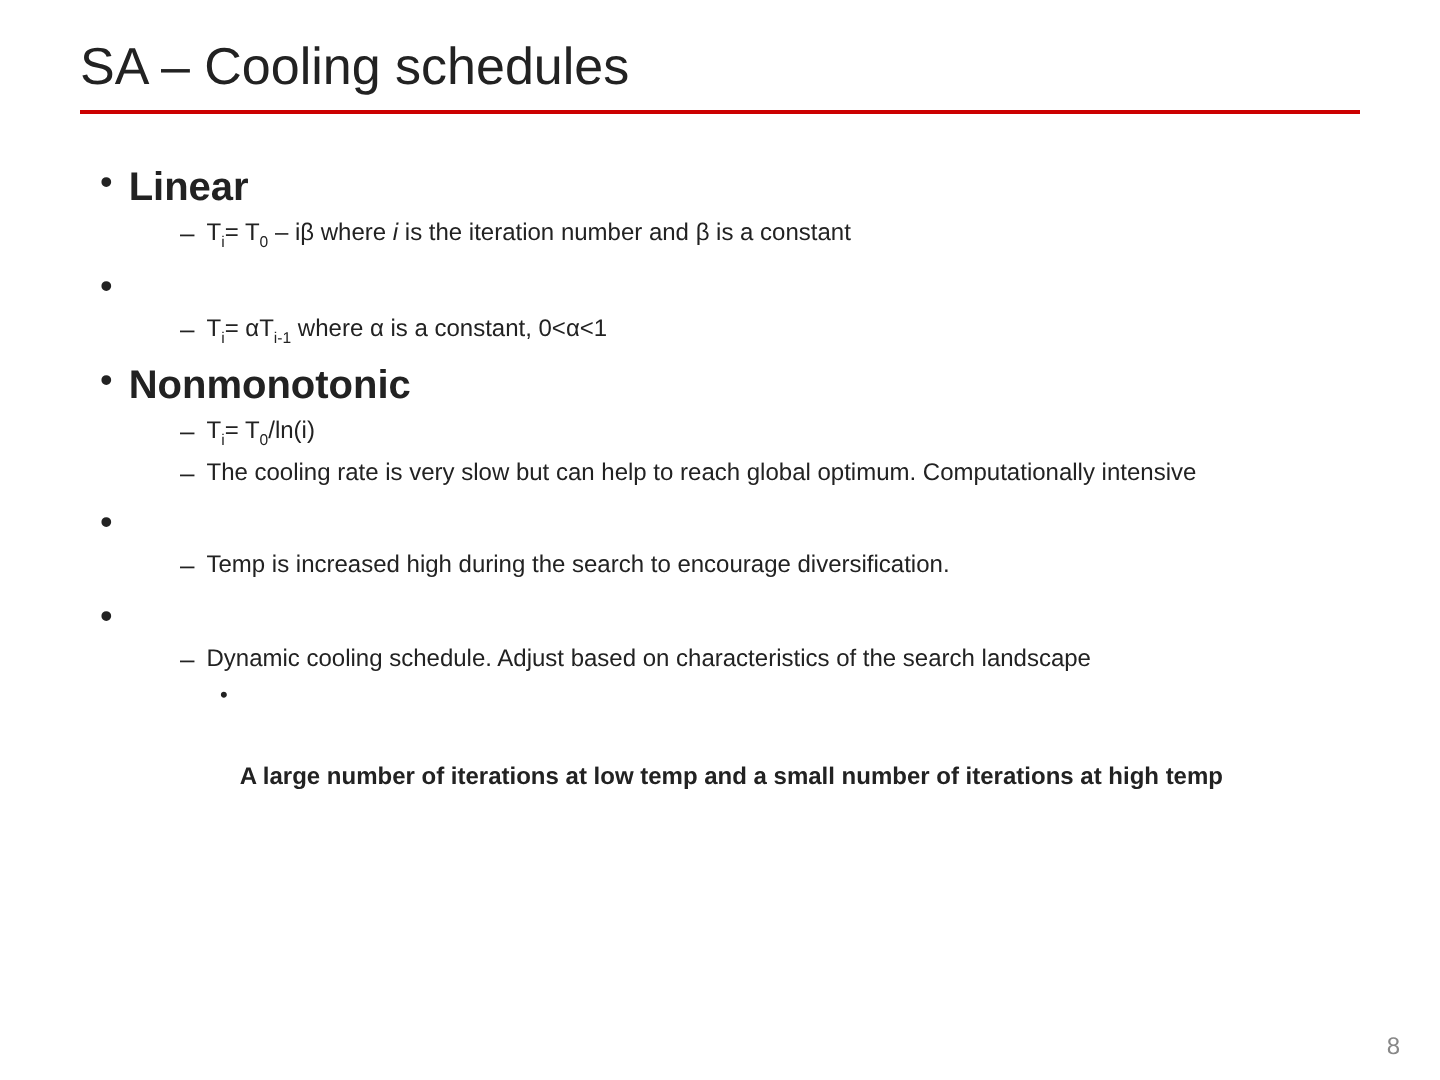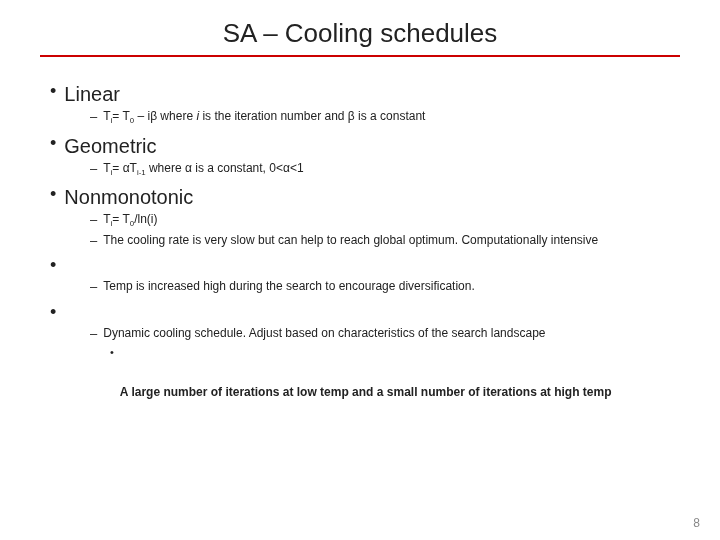--- a/index.html
+++ b/index.html
@@ -12,21 +12,21 @@
       color: #222;
       overflow: hidden;
     }
     .slide {
       width: 720px;
       height: 540px;
       position: relative;
       padding: 0 40px 20px 40px;
     }
     .title-area {
-      text-align: center;
+      text-align: left;
       padding: 18px 0 8px 0;
     }
     .title {
       font-size: 26px;
       font-weight: 400;
       color: #222;
     }
     .title-rule {
       border: none;
       border-top: 2px solid #c00;
@@ -43,21 +43,21 @@
     }
     .bullet-dot {
       font-size: 18px;
       margin-right: 8px;
       margin-top: -2px;
       color: #222;
       flex-shrink: 0;
     }
     .bullet-label {
       font-size: 20px;
-      font-weight: 400;
+      font-weight: 700;
       color: #222;
     }
     .sub-bullet {
       display: flex;
       align-items: flex-start;
       margin-left: 40px;
       margin-top: 2px;
       margin-bottom: 1px;
     }
     .sub-dash {
@@ -112,21 +112,20 @@
       <div class="bullet-main">
         <span class="bullet-dot">•</span>
         <span class="bullet-label">Linear</span>
       </div>
       <div class="sub-bullet">
         <span class="sub-dash">–</span>
         <span class="sub-text">T<sub>i</sub>= T<sub>0</sub> – iβ  where <i>i</i> is the iteration number and β is a constant</span>
       </div>
       <div class="bullet-main">
         <span class="bullet-dot">•</span>
-        <span class="bullet-label">Geometric</span>
       </div>
       <div class="sub-bullet">
         <span class="sub-dash">–</span>
         <span class="sub-text">T<sub>i</sub>= αT<sub>i-1</sub> where α is a constant, 0&lt;α&lt;1</span>
       </div>
       <div class="bullet-main">
         <span class="bullet-dot">•</span>
         <span class="bullet-label">Nonmonotonic</span>
       </div>
       <div class="sub-bullet">

